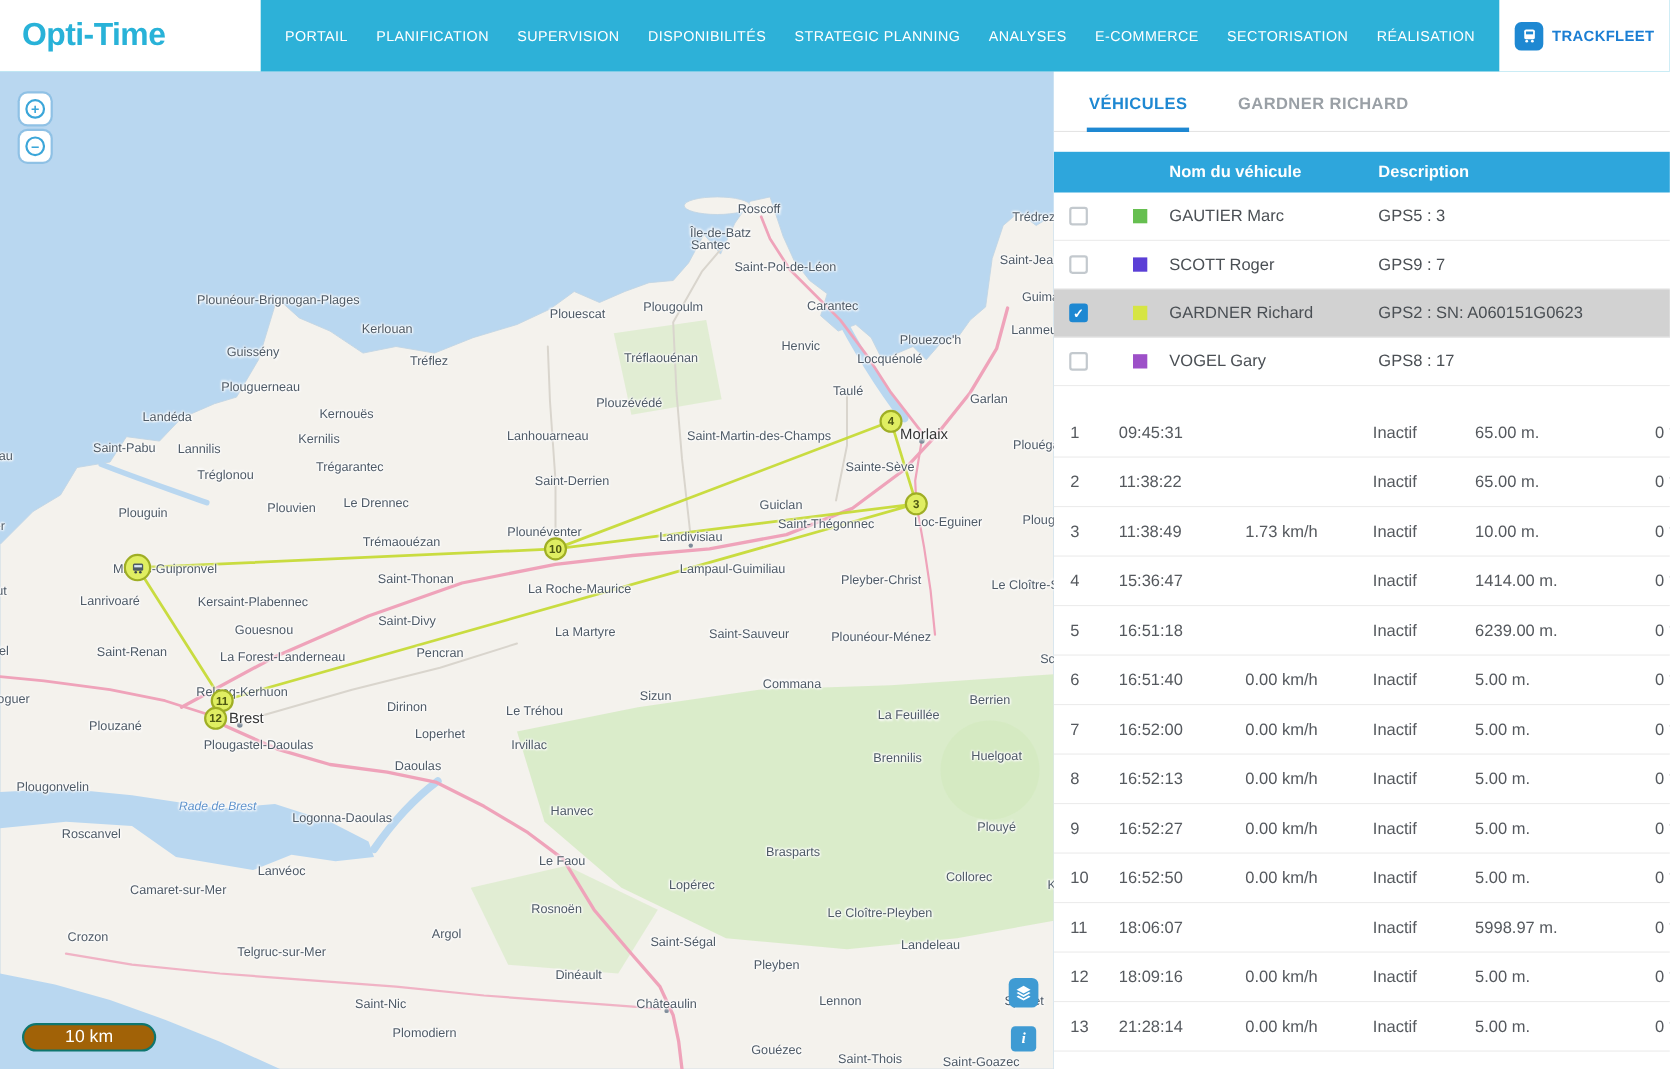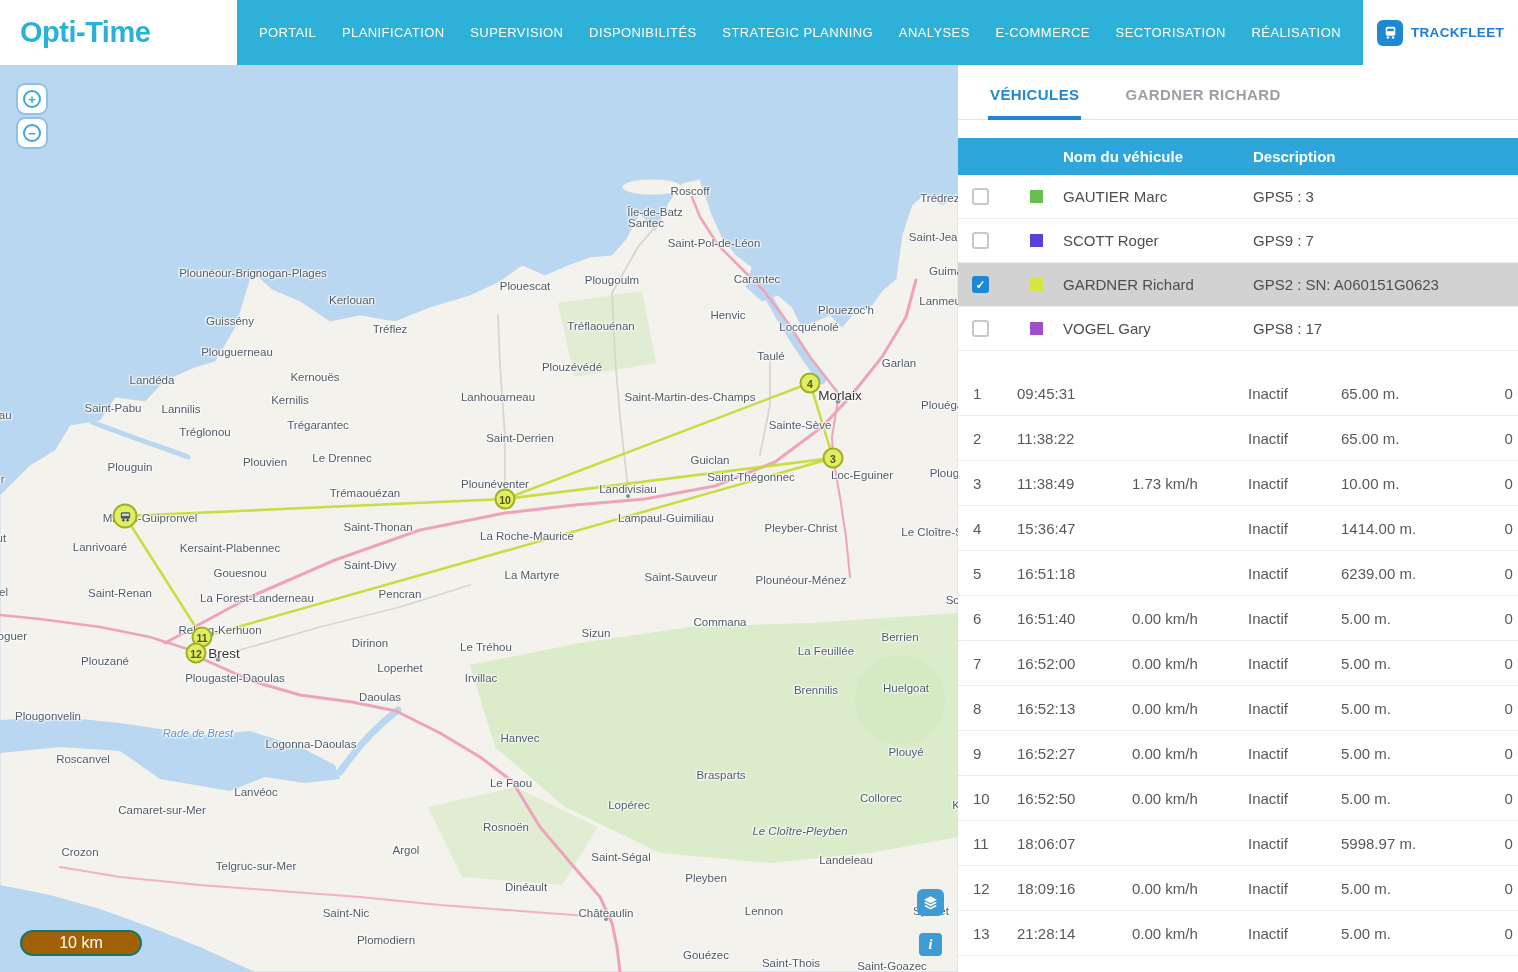--- a/index.html
+++ b/index.html
@@ -342,21 +342,21 @@
       <span class="map-label" style="left: 881px; top: 733px;">Collorec</span>
 
       <span class="map-label" style="left: 972px; top: 740px;">Kergloff</span>
 
       <span class="map-label" style="left: 162px; top: 745px;">Camaret-sur-Mer</span>
 
       <span class="map-label" style="left: 629px; top: 740px;">Lopérec</span>
 
       <span class="map-label" style="left: 506px; top: 762px;">Rosnoën</span>
 
-      <span class="map-label" style="left: 800px; top: 766px; font-style: italic;">Le Cloître-Pleyben</span>
+      <span class="map-label" style="left: 800px; top: 766px;">Le Cloître-Pleyben</span>
 
       <span class="map-label" style="left: 80px; top: 787px;">Crozon</span>
 
       <span class="map-label" style="left: 406px; top: 785px;">Argol</span>
 
       <span class="map-label" style="left: 621px; top: 792px;">Saint-Ségal</span>
 
       <span class="map-label" style="left: 846px; top: 795px;">Landeleau</span>
 
       <span class="map-label" style="left: 256px; top: 801px;">Telgruc-sur-Mer</span>

